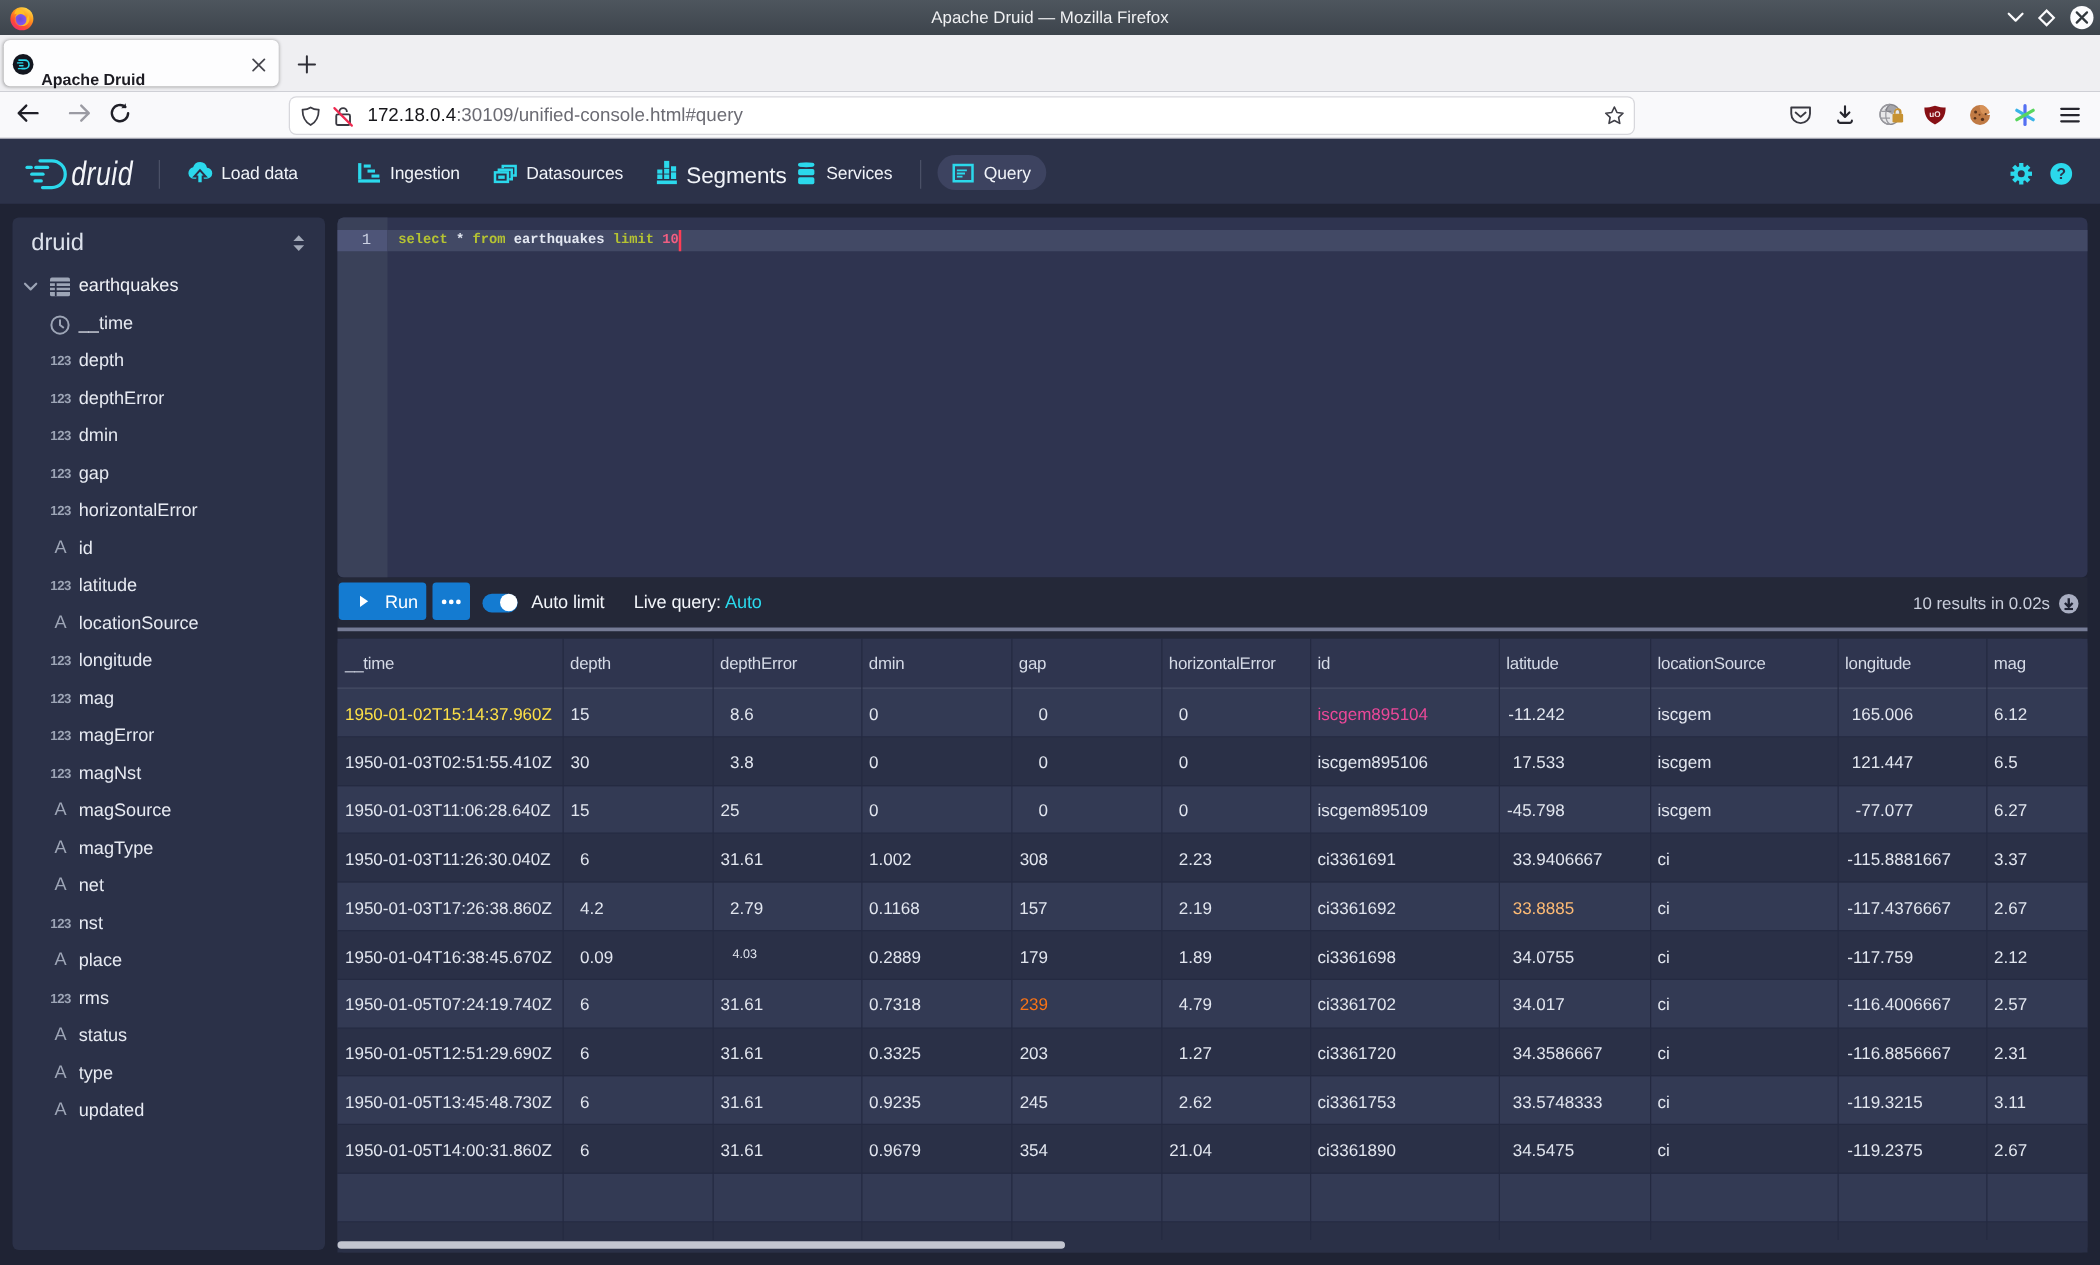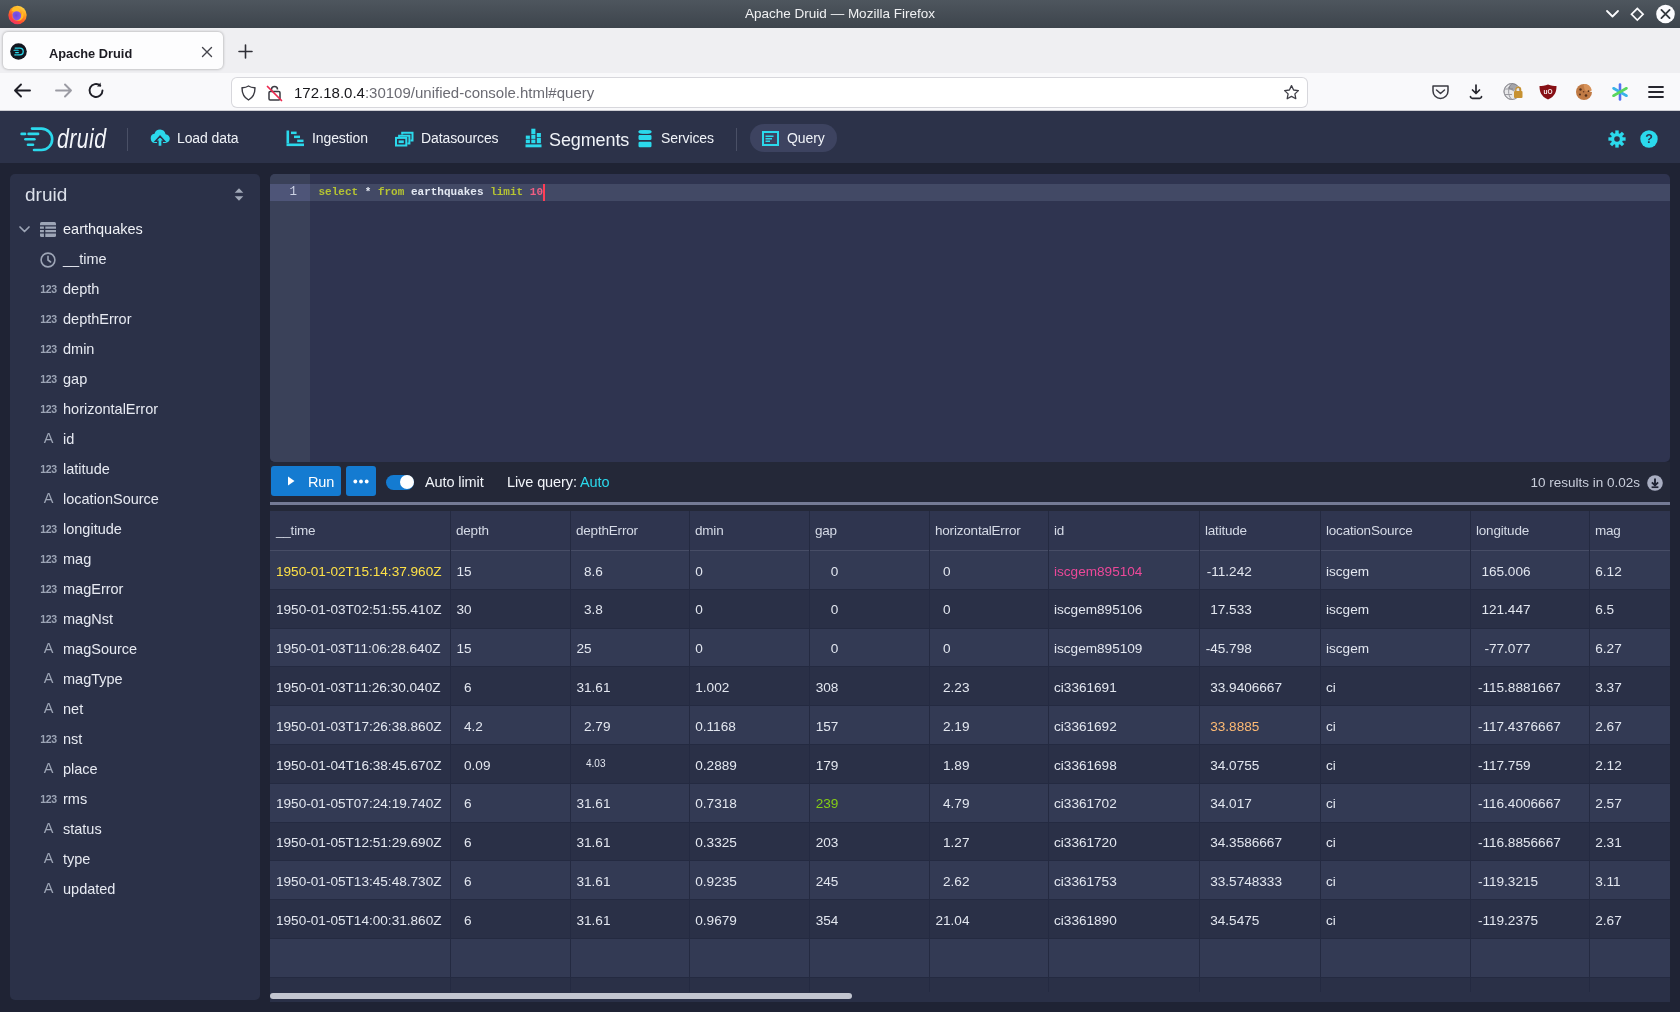--- a/index.html
+++ b/index.html
@@ -34,21 +34,21 @@
 <circle cx="59.5" cy="6" r="9.3" fill="#fcfcfe"></circle>
 <path d="M55.4 1.9 L63.6 10.1 M63.6 1.9 L55.4 10.1" stroke="#31373d" stroke-width="1.8" stroke-linecap="round"></path>
 </svg>
 <div class="abs" style="left:0;top:28px;width:1680px;height:45px;background:#efeff2;"></div>
 <div class="abs" style="left:3px;top:32px;width:220px;height:37px;background:#fdfdfe;border-radius:5px;box-shadow:0 0 3px rgba(0,0,0,0.35);"></div>
 <svg style="left:10px;top:43px" width="17" height="17" viewBox="0 0 17 17">
 <circle cx="8.5" cy="8.5" r="8.3" fill="#13161f"></circle>
 <path d="M5.2 5.1 h4.6 a3.4 3.4 0 0 1 0 6.8 h-2.4" stroke="#2bd9ec" stroke-width="1.3" fill="none" stroke-linecap="round"></path>
 <path d="M4.0 7.3 h4.2 M5.6 9.6 h2.8 M4.8 11.9 h1.6" stroke="#2bd9ec" stroke-width="1.1" fill="none" stroke-linecap="round"></path>
 </svg>
-<div class="txt" style="left:33px;top:46px;font-size:12.8px;font-weight:600;color:#1c1b22;margin-left:16px;">Apache Druid</div>
+<div class="txt" style="left:33px;top:56px;font-size:12.8px;font-weight:600;color:#1c1b22;">Apache Druid</div>
 <svg style="left:201px;top:46px" width="12" height="12" viewBox="0 0 12 12">
 <path d="M1.5 1.5 L10.5 10.5 M10.5 1.5 L1.5 10.5" stroke="#45454d" stroke-width="1.4" stroke-linecap="round"></path>
 </svg>
 <svg style="left:238px;top:44px" width="15" height="15" viewBox="0 0 15 15">
 <path d="M7.5 1 V14 M1 7.5 H14" stroke="#2f2f37" stroke-width="1.6" stroke-linecap="round"></path>
 </svg>
 <div class="abs" style="left:0;top:73px;width:1680px;height:38px;background:#f9f9fb;border-bottom:1px solid #ccccd2;box-sizing:border-box;"></div>
 <svg style="left:12px;top:82px" width="95" height="17" viewBox="0 0 95 17">
 <path d="M18 8.5 H3 M9 2.5 L3 8.5 L9 14.5" stroke="#1f1f27" stroke-width="1.9" fill="none" stroke-linecap="round" stroke-linejoin="round"></path>
 <path d="M44 8.5 H59 M53 2.5 L59 8.5 L53 14.5" stroke="#9b9ba3" stroke-width="1.9" fill="none" stroke-linecap="round" stroke-linejoin="round"></path>
@@ -383,21 +383,21 @@
 <div class="txt" style="left:935px;top:680.0px;font-size:13.6px;color:#e2e6ef;"><span style="display:inline-block;width:15.6px;text-align:right;">2</span>.23</div>
 <div class="txt" style="left:1054px;top:680.0px;font-size:13.6px;color:#e2e6ef;">ci3361691</div>
 <div class="txt" style="left:1205px;top:680.0px;font-size:13.6px;color:#e2e6ef;"><span style="display:inline-block;width:20.3px;text-align:right;">33</span>.9406667</div>
 <div class="txt" style="left:1326px;top:680.0px;font-size:13.6px;color:#e2e6ef;">ci</div>
 <div class="txt" style="left:1476px;top:680.0px;font-size:13.6px;color:#e2e6ef;"><span style="display:inline-block;width:28.1px;text-align:right;">-115</span>.8881667</div>
 <div class="txt" style="left:1595px;top:680.0px;font-size:13.6px;color:#e2e6ef;"><span style="display:inline-block;width:7.8px;text-align:right;">3</span>.37</div>
 <div class="txt" style="left:276px;top:718.8px;font-size:13.6px;color:#e2e6ef;">1950-01-03T17:26:38.860Z</div>
 <div class="txt" style="left:456px;top:718.8px;font-size:13.6px;color:#e2e6ef;"><span style="display:inline-block;width:15.6px;text-align:right;">4</span>.2</div>
 <div class="txt" style="left:576px;top:718.8px;font-size:13.6px;color:#e2e6ef;"><span style="display:inline-block;width:15.6px;text-align:right;">2</span>.79</div>
 <div class="txt" style="left:695px;top:718.8px;font-size:13.6px;color:#e2e6ef;"><span style="display:inline-block;width:7.8px;text-align:right;">0</span>.1168</div>
-<div class="txt" style="left:815px;top:718.8px;font-size:13.6px;color:#e2e6ef;"><span style="display:inline-block;width:23.4px;text-align:right;">157</span></div>
+<div class="txt" style="left:815px;top:718.8px;font-size:13.6px;color:#e2e6ef;"><span style="display:inline-block;width:23.4px;text-align:center;">157</span></div>
 <div class="txt" style="left:935px;top:718.8px;font-size:13.6px;color:#e2e6ef;"><span style="display:inline-block;width:15.6px;text-align:right;">2</span>.19</div>
 <div class="txt" style="left:1054px;top:718.8px;font-size:13.6px;color:#e2e6ef;">ci3361692</div>
 <div class="txt" style="left:1205px;top:718.8px;font-size:13.6px;color:#fdba74;"><span style="display:inline-block;width:20.3px;text-align:right;">33</span>.8885</div>
 <div class="txt" style="left:1326px;top:718.8px;font-size:13.6px;color:#e2e6ef;">ci</div>
 <div class="txt" style="left:1476px;top:718.8px;font-size:13.6px;color:#e2e6ef;"><span style="display:inline-block;width:28.1px;text-align:right;">-117</span>.4376667</div>
 <div class="txt" style="left:1595px;top:718.8px;font-size:13.6px;color:#e2e6ef;"><span style="display:inline-block;width:7.8px;text-align:right;">2</span>.67</div>
 <div class="txt" style="left:276px;top:757.6px;font-size:13.6px;color:#e2e6ef;">1950-01-04T16:38:45.670Z</div>
 <div class="txt" style="left:456px;top:757.6px;font-size:13.6px;color:#e2e6ef;"><span style="display:inline-block;width:15.6px;text-align:right;">0</span>.09</div>
 <div class="txt" style="left:576px;top:757.6px;font-size:10px;color:#e2e6ef;"><span style="display:inline-block;width:15.6px;text-align:right;">4</span>.03</div>
 <div class="txt" style="left:695px;top:757.6px;font-size:13.6px;color:#e2e6ef;"><span style="display:inline-block;width:7.8px;text-align:right;">0</span>.2889</div>
@@ -405,21 +405,21 @@
 <div class="txt" style="left:935px;top:757.6px;font-size:13.6px;color:#e2e6ef;"><span style="display:inline-block;width:15.6px;text-align:right;">1</span>.89</div>
 <div class="txt" style="left:1054px;top:757.6px;font-size:13.6px;color:#e2e6ef;">ci3361698</div>
 <div class="txt" style="left:1205px;top:757.6px;font-size:13.6px;color:#e2e6ef;"><span style="display:inline-block;width:20.3px;text-align:right;">34</span>.0755</div>
 <div class="txt" style="left:1326px;top:757.6px;font-size:13.6px;color:#e2e6ef;">ci</div>
 <div class="txt" style="left:1476px;top:757.6px;font-size:13.6px;color:#e2e6ef;"><span style="display:inline-block;width:28.1px;text-align:right;">-117</span>.759</div>
 <div class="txt" style="left:1595px;top:757.6px;font-size:13.6px;color:#e2e6ef;"><span style="display:inline-block;width:7.8px;text-align:right;">2</span>.12</div>
 <div class="txt" style="left:276px;top:796.4px;font-size:13.6px;color:#e2e6ef;">1950-01-05T07:24:19.740Z</div>
 <div class="txt" style="left:456px;top:796.4px;font-size:13.6px;color:#e2e6ef;"><span style="display:inline-block;width:15.6px;text-align:right;">6</span></div>
 <div class="txt" style="left:576px;top:796.4px;font-size:13.6px;color:#e2e6ef;"><span style="display:inline-block;width:15.6px;text-align:right;">31</span>.61</div>
 <div class="txt" style="left:695px;top:796.4px;font-size:13.6px;color:#e2e6ef;"><span style="display:inline-block;width:7.8px;text-align:right;">0</span>.7318</div>
-<div class="txt" style="left:815px;top:796.4px;font-size:13.6px;color:#84cc16;"><span style="display:inline-block;width:23.4px;text-align:right;">239</span></div>
+<div class="txt" style="left:815px;top:796.4px;font-size:13.6px;color:#f97316;"><span style="display:inline-block;width:23.4px;text-align:right;">239</span></div>
 <div class="txt" style="left:935px;top:796.4px;font-size:13.6px;color:#e2e6ef;"><span style="display:inline-block;width:15.6px;text-align:right;">4</span>.79</div>
 <div class="txt" style="left:1054px;top:796.4px;font-size:13.6px;color:#e2e6ef;">ci3361702</div>
 <div class="txt" style="left:1205px;top:796.4px;font-size:13.6px;color:#e2e6ef;"><span style="display:inline-block;width:20.3px;text-align:right;">34</span>.017</div>
 <div class="txt" style="left:1326px;top:796.4px;font-size:13.6px;color:#e2e6ef;">ci</div>
 <div class="txt" style="left:1476px;top:796.4px;font-size:13.6px;color:#e2e6ef;"><span style="display:inline-block;width:28.1px;text-align:right;">-116</span>.4006667</div>
 <div class="txt" style="left:1595px;top:796.4px;font-size:13.6px;color:#e2e6ef;"><span style="display:inline-block;width:7.8px;text-align:right;">2</span>.57</div>
 <div class="txt" style="left:276px;top:835.2px;font-size:13.6px;color:#e2e6ef;">1950-01-05T12:51:29.690Z</div>
 <div class="txt" style="left:456px;top:835.2px;font-size:13.6px;color:#e2e6ef;"><span style="display:inline-block;width:15.6px;text-align:right;">6</span></div>
 <div class="txt" style="left:576px;top:835.2px;font-size:13.6px;color:#e2e6ef;"><span style="display:inline-block;width:15.6px;text-align:right;">31</span>.61</div>
 <div class="txt" style="left:695px;top:835.2px;font-size:13.6px;color:#e2e6ef;"><span style="display:inline-block;width:7.8px;text-align:right;">0</span>.3325</div>

